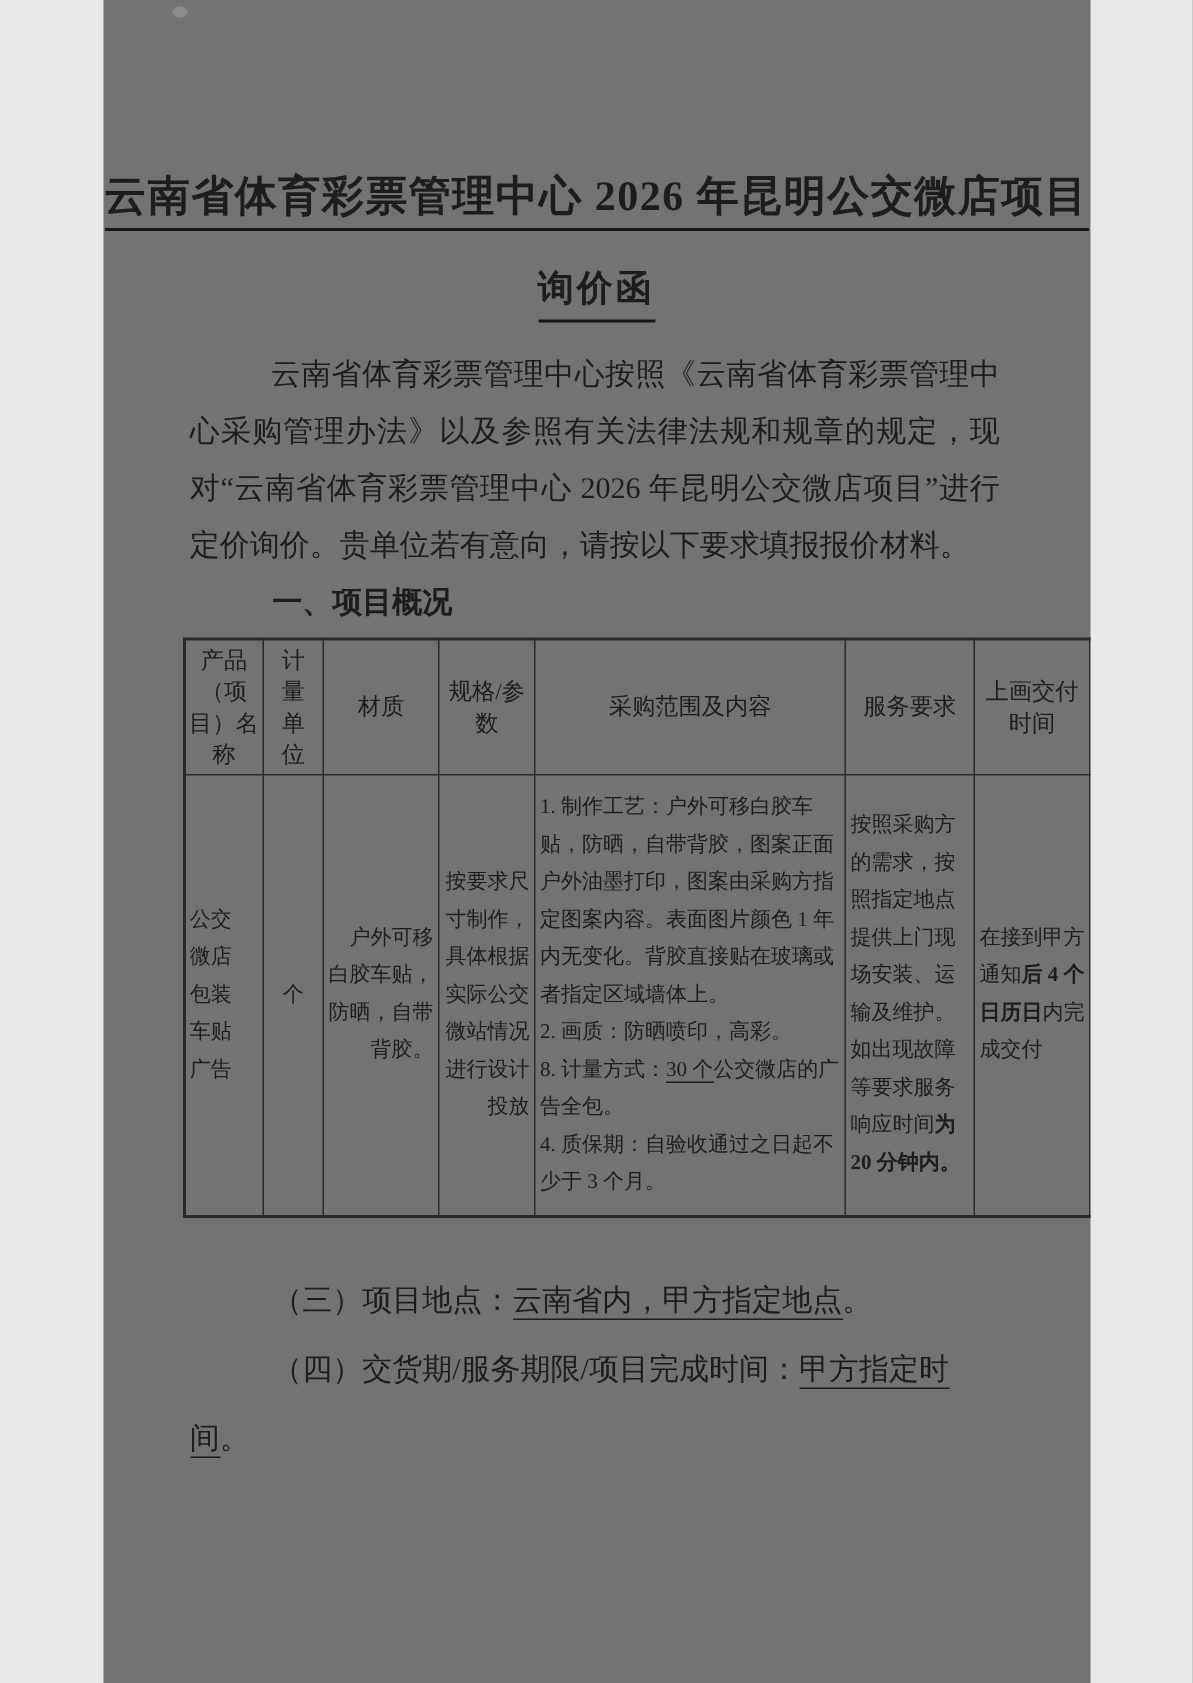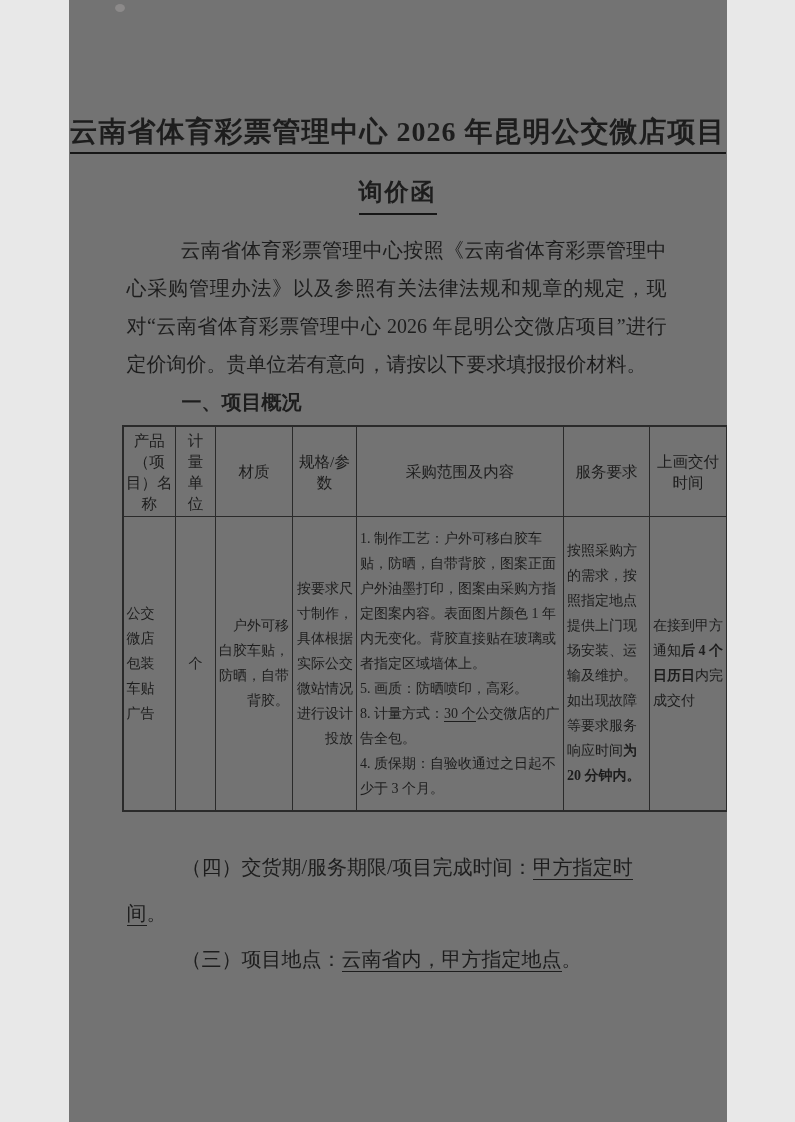--- a/index.html
+++ b/index.html
@@ -127,28 +127,28 @@
 背胶。</td>
         <td class="c4 pre">按要求尺
 寸制作，
 具体根据
 实际公交
 微站情况
 进行设计
 投放</td>
         <td class="c5">
           <p>1. 制作工艺：户外可移白胶车贴，防晒，自带背胶，图案正面户外油墨打印，图案由采购方指定图案内容。表面图片颜色 1 年内无变化。背胶直接贴在玻璃或者指定区域墙体上。</p>
-          <p>5. 画质：防晒喷印，高彩。</p>
+          <p>2. 画质：防晒喷印，高彩。</p>
           <p><span>8. 计量方式：</span><span class="u-inline">30 个</span><span>公交微店的广告全包。</span></p>
           <p>4. 质保期：自验收通过之日起不少于 3 个月。</p>
         </td>
         <td class="c6"><span>按照采购方的需求，按照指定地点提供上门现场安装、运输及维护。如出现故障等要求服务响应时间</span><b>为 20 分钟内。</b></td>
         <td class="c7"><span>在接到甲方通知</span><b>后 4 个日历日</b><span>内完成交付</span></td>
         <td class="c8"></td>
       </tr>
     </tbody>
   </table>
 
   <div class="bottom-secs">
+    <div class="sec"><span>（三）项目地点：</span><span class="u">云南省内，甲方指定地点</span><span>。</span></div>
     <div class="sec"><span>（四）交货期/服务期限/项目完成时间：</span><span class="u">甲方指定时间</span><span>。</span></div>
-    <div class="sec"><span>（三）项目地点：</span><span class="u">云南省内，甲方指定地点</span><span>。</span></div>
   </div>
 </div>
 
 </body></html>

